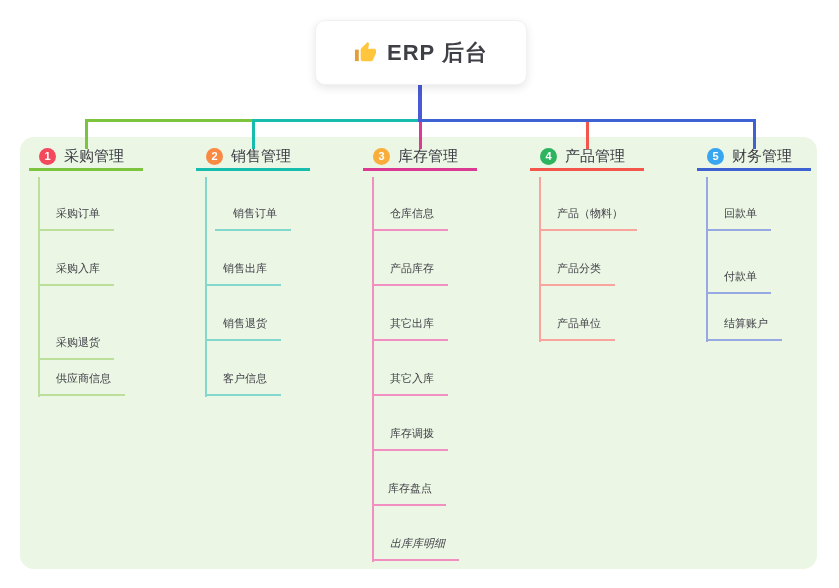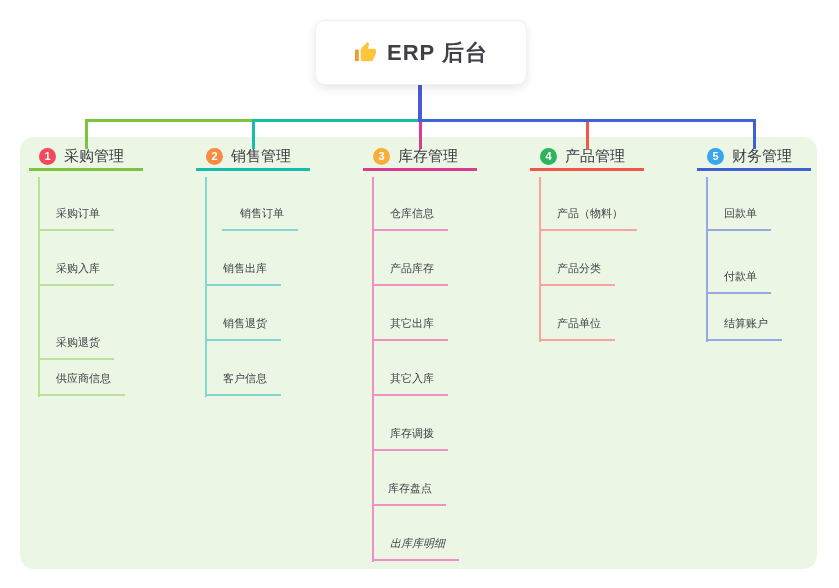--- a/index.html
+++ b/index.html
@@ -65,21 +65,21 @@
       <div class="vline" style="left: 38px; top: 177px; height: 220px; background: rgb(188, 223, 156);"></div>
       <div class="child-node" style="left: 38px; top: 205px; border-bottom-color: rgb(188, 223, 156);">采购订单</div>
       <div class="child-node" style="left: 38px; top: 260px; border-bottom-color: rgb(188, 223, 156);">采购入库</div>
       <div class="child-node" style="left: 38px; top: 315px; border-bottom-color: rgb(188, 223, 156); margin-top: 19px;">采购退货</div>
       <div class="child-node" style="left: 38px; top: 370px; border-bottom-color: rgb(188, 223, 156);">供应商信息</div>
       <div class="branch-header" style="left: 196px; top: 147px; border-bottom-color: rgb(23, 188, 172);">
         <span class="badge" style="background: rgb(249, 138, 68);">2</span>
         <span class="branch-label">销售管理</span>
       </div>
       <div class="vline" style="left: 205px; top: 177px; height: 220px; background: rgb(131, 216, 205);"></div>
-      <div class="child-node" style="left: 222px; top: 205px; border-bottom-color: rgb(131, 216, 205);">销售订单</div>
+      <div class="child-node" style="left: 215px; top: 205px; border-bottom-color: rgb(131, 216, 205);">销售订单</div>
       <div class="child-node" style="left: 205px; top: 260px; border-bottom-color: rgb(131, 216, 205);">销售出库</div>
       <div class="child-node" style="left: 205px; top: 315px; border-bottom-color: rgb(131, 216, 205);">销售退货</div>
       <div class="child-node" style="left: 205px; top: 370px; border-bottom-color: rgb(131, 216, 205);">客户信息</div>
       <div class="branch-header" style="left: 363px; top: 147px; border-bottom-color: rgb(219, 58, 146);">
         <span class="badge" style="background: rgb(249, 174, 59);">3</span>
         <span class="branch-label">库存管理</span>
       </div>
       <div class="vline" style="left: 372px; top: 177px; height: 385px; background: rgb(240, 143, 192);"></div>
       <div class="child-node" style="left: 372px; top: 205px; border-bottom-color: rgb(240, 143, 192);">仓库信息</div>
       <div class="child-node" style="left: 372px; top: 260px; border-bottom-color: rgb(240, 143, 192);">产品库存</div>

